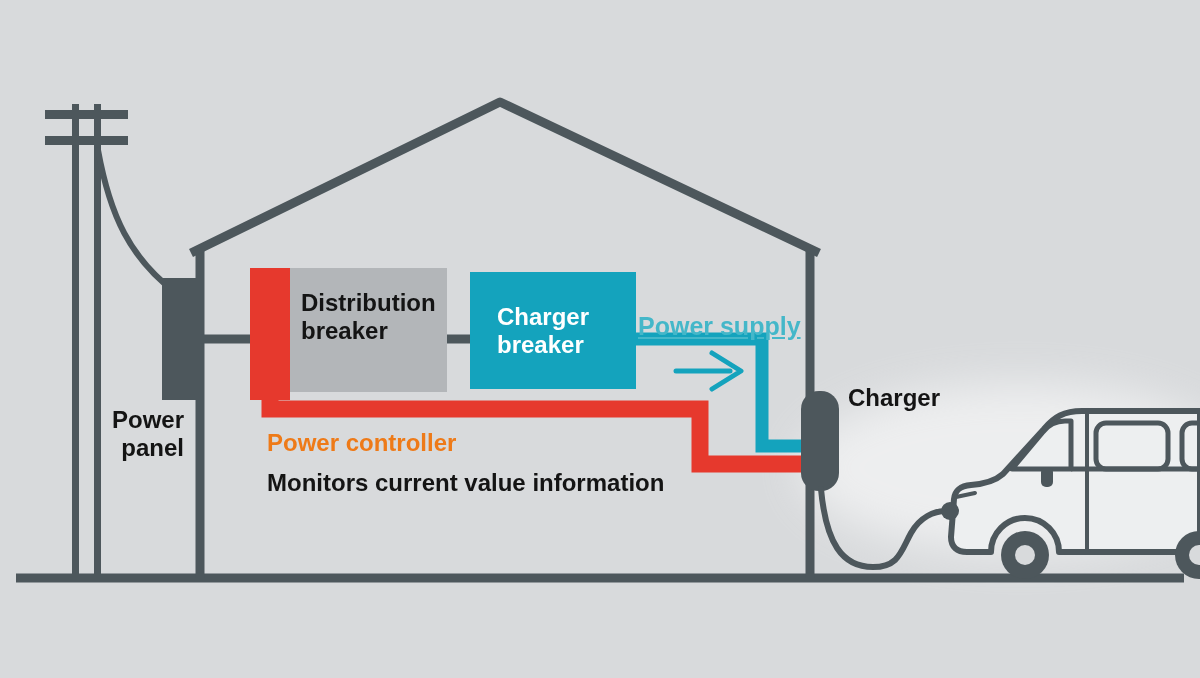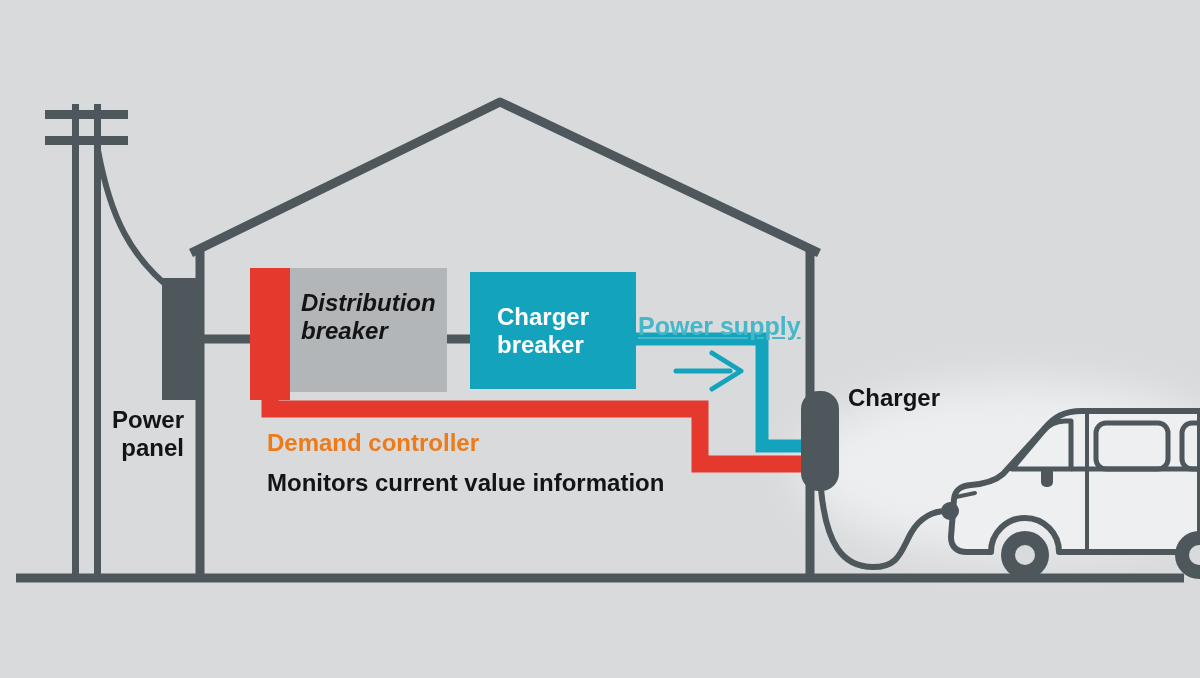--- a/index.html
+++ b/index.html
@@ -28,21 +28,21 @@
   .label {
     position: absolute;
     font-weight: 700;
     font-size: 24px;
     line-height: 28px;
     color: var(--c-text, #141414);
     white-space: nowrap;
     font-family: "Liberation Sans", sans-serif;
   }
   .lbl-power-line      { left: 112px; top: 406px; text-align: right; }
-  .lbl-distribution    { left: 301px; top: 289px; font-style: italic; }
+  .lbl-distribution    { left: 301px; top: 289px; }
   .lbl-charger-breaker { left: 497px; top: 303px; color: var(--c-white, #ffffff); }
   .lbl-power-supply    { left: 638px; top: 312px; color: var(--c-teal-text, #44b7c9); font-size: 25px; text-decoration: underline; }
   .lbl-demand          { left: 267px; top: 429px; color: var(--c-orange, #ee7a18); }
   .lbl-monitors        { left: 267px; top: 469px; text-align: center; }
   .lbl-charger         { left: 848px; top: 384px; }
 </style>
 </head>
 <body>
 
 <div class="stage">
@@ -123,19 +123,19 @@
     <div>breaker</div>
   </div>
 
   <div class="label lbl-charger-breaker">
     <div>Charger</div>
     <div>breaker</div>
   </div>
 
   <div class="label lbl-power-supply">Power supply</div>
 
-  <div class="label lbl-demand">Demand controller</div>
+  <div class="label lbl-demand">Power controller</div>
 
   <div class="label lbl-monitors">Monitors current value information</div>
 
   <div class="label lbl-charger">Charger</div>
 
 </div>
 
 </body></html>

